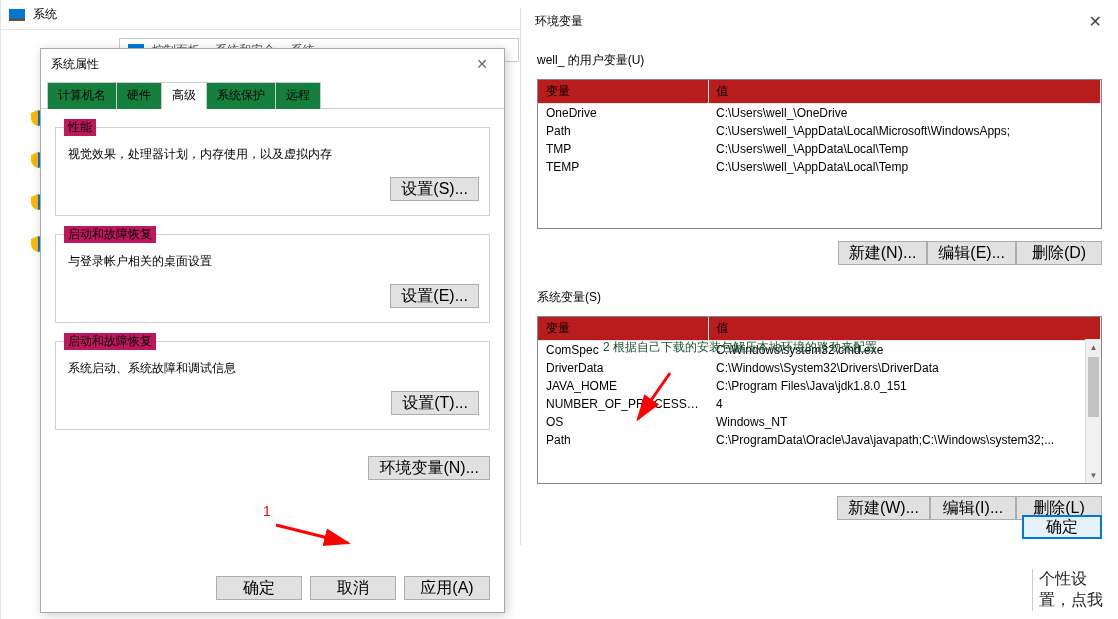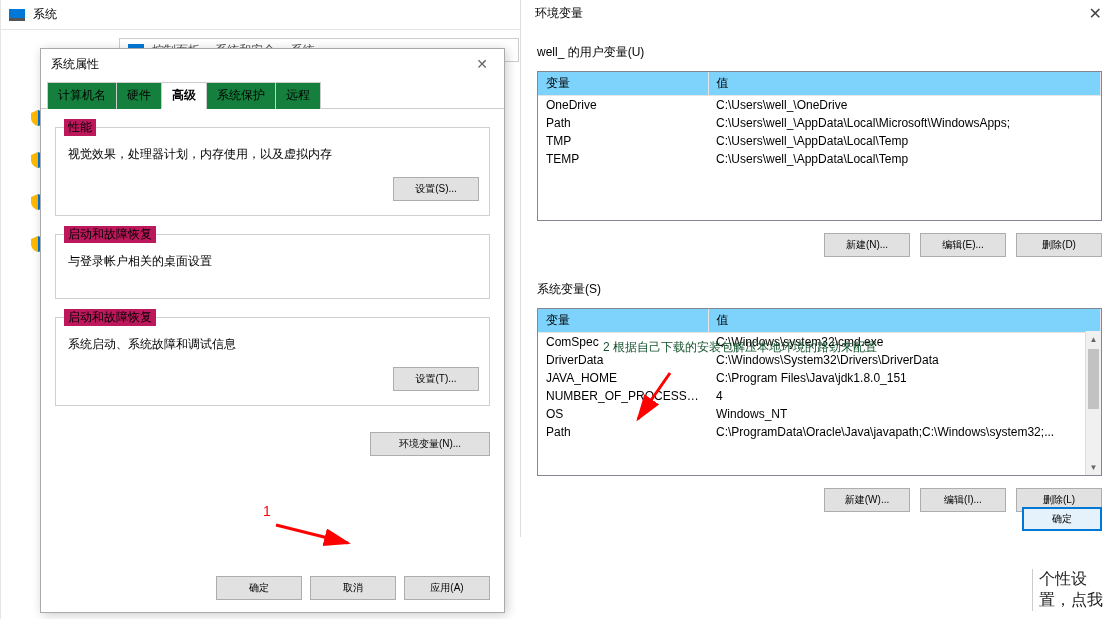--- a/index.html
+++ b/index.html
@@ -60,55 +60,55 @@
   padding: 0 10px; font-size: 12px;
 }
 .sys-props .title .close { font-size: 14px; color: #666; cursor: pointer; padding: 2px 6px; }
 .tabs {
   display: flex; border-bottom: 1px solid #ccc; padding-left: 6px; margin-top: 2px;
 }
 .tab {
   padding: 4px 10px; border: 1px solid #ccc; border-bottom: none;
   background: #15803d; margin-right: -1px; cursor: pointer; position: relative; top: 1px;
 }
-.tab.active { background: #fff; border-bottom: 1px solid #fff; font-weight: bold; }
+.tab.active { background: #fff; border-bottom: 1px solid #fff; }
 .body-area { padding: 18px 14px 8px 14px; }
 .admin-note { margin-bottom: 18px; padding-left: 4px; }
 .section {
   border: 1px solid #d0d0d0; padding: 10px 10px 14px 10px; margin-bottom: 18px;
   position: relative;
 }
 .section .sec-title {
   position: absolute; top: -9px; left: 8px; background: #be185d; padding: 0 4px;
 }
 .section .desc { padding: 8px 2px 14px 2px; }
 .section-btnrow { display: flex; justify-content: flex-end; }
 .win-btn {
   min-width: 86px; height: 24px; padding: 0 10px;
   border: 1px solid #adadad; background: #e1e1e1;
-  cursor: pointer; font-size: 10px; font-family: inherit;
+  cursor: pointer; font-size: 16px; font-family: inherit;
 }
 .env-btn-row { display: flex; justify-content: flex-end; padding: 0 14px 10px 14px; margin-left: 16px; }
 .bottom-row {
   position: absolute; bottom: 0; left: 0; right: 0;
   display: flex; justify-content: flex-end; gap: 8px;
   padding: 12px 14px; border-top: 0;
 }
 .annotation-1 {
   position: absolute; left: 263px; top: 503px;
   color: #ff0000; font-size: 14px;
 }
 .arrow-1 {
   position: absolute; left: 272px; top: 517px;
 }
 
 
 .env-dialog {
   position: absolute;
-  left: 520px; top: 0;
+  left: 520px; top: 8px;
   width: 598px; height: 537px;
   background: #fff;
   border-left: 1px solid #ddd;
 }
 .env-dialog .title {
   height: 26px; display: flex; align-items: center; justify-content: space-between;
   padding: 0 10px 0 14px;
 }
 .env-dialog .title .close { font-size: 16px; color: #444; cursor: pointer; padding: 2px 6px; }
 .group-label { padding: 18px 16px 4px 16px; }
@@ -121,40 +121,40 @@
 }
 .sys-table-wrap {
   margin: 6px 16px 0 16px;
   border: 1px solid #828790;
   height: 168px;
   position: relative;
 }
 .var-table { width: 100%; border-collapse: collapse; table-layout: fixed; }
 .var-table th {
   text-align: left; font-weight: normal; padding: 3px 8px;
-  background: #7dd3fc; border-bottom: 1px solid #e5e5e5; border-right: 1px solid #e5e5e5;
+  background: #b91c1c; border-bottom: 1px solid #e5e5e5; border-right: 1px solid #e5e5e5;
   position: sticky; top: 0;
 }
 .var-table td {
   padding: 2px 8px; white-space: nowrap; overflow: hidden; text-overflow: ellipsis;
 }
 .var-table tr.selected td { background: #0078d7; color: #fff; }
 .scrollbar {
   position: absolute; right: 0; top: 22px; bottom: 0; width: 16px;
   background: #f0f0f0; border-left: 1px solid #ddd;
 }
 .scrollbar .btn {
   height: 16px; background: #f0f0f0; display:flex; align-items:center; justify-content:center;
   font-size: 8px; color: #666; cursor: pointer;
 }
 .scrollbar .thumb {
   position: absolute; left: 2px; right: 2px; background: #c2c2c2; border-radius: 0;
 }
 .btn-row {
-  display: flex; justify-content: flex-end; gap: 10px;
+  display: flex; justify-content: flex-end; 
   padding: 12px 16px 0 16px;
 }
 .annotation-2 {
   position: absolute; left: 603px; top: 339px;
   color: #14532d; font-size: 12px;
 }
 .arrow-2 { position: absolute; left: 630px; top: 369px; pointer-events: none; }
 .ok-cancel-row {
   position: absolute; bottom: 6px; right: 16px;
   display: flex; gap: 12px; align-items: center;
@@ -228,20 +228,23 @@
       <span class="sec-title">性能</span>
       <div class="desc">视觉效果，处理器计划，内存使用，以及虚拟内存</div>
       <div class="section-btnrow">
         <button class="win-btn">设置(S)...</button>
       </div>
     </div>
 
     <div class="section">
       <span class="sec-title">启动和故障恢复</span>
       <div class="desc">与登录帐户相关的桌面设置</div>
+      <div class="section-btnrow">
+        <button class="win-btn">设置(E)...</button>
+      </div>
     </div>
 
     <div class="section">
       <span class="sec-title">启动和故障恢复</span>
       <div class="desc">系统启动、系统故障和调试信息</div>
       <div class="section-btnrow">
         <button class="win-btn">设置(T)...</button>
       </div>
     </div>
   </div>

